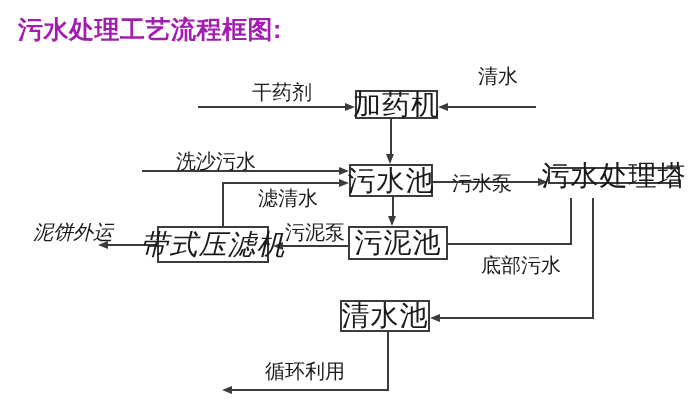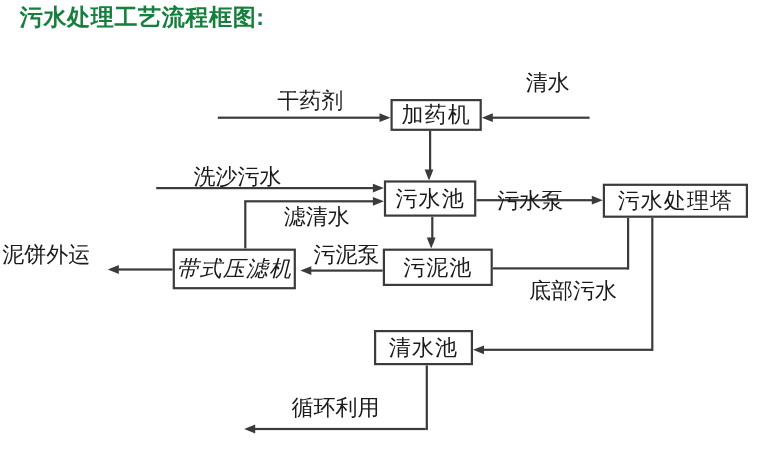--- a/index.html
+++ b/index.html
@@ -10,36 +10,36 @@
   html,body{margin:0;padding:0;background:var(--bg);}
   .page{
     position:relative;
     width:700px;height:420px;
     background:var(--bg);
     font-family:"Liberation Sans", sans-serif;
     overflow:hidden;
   }
   .title{
     position:absolute;
-    left:18px;top:2px;
-    font-size:21px;
+    left:18px;top:13px;
+    font-size:25px;
     font-weight:bold;
-    color:#15803d;
+    color:#a21caf;
     letter-spacing:0.5px;
     white-space:nowrap;
   }
   .box{
     position:absolute;
     box-sizing:border-box;
     border:2px solid var(--line);
     background:var(--bg);
     display:flex;
     align-items:center;
     justify-content:center;
-    font-size:20px;
+    font-size:28px;
     color:var(--text);
     letter-spacing:1px;
     white-space:nowrap;
   }
   .edge-label{
     position:absolute;
     font-size:20px;
     color:var(--text);
     white-space:nowrap;
     line-height:20px;
@@ -89,35 +89,35 @@
       <div class="arrow left" style="left: 273px; top: 241.5px;"></div>
       <div class="arrow left" style="left: 98px; top: 240.5px;"></div>
       <div class="arrow left" style="left: 430px; top: 313.5px;"></div>
       <div class="arrow left" style="left: 222px; top: 385.5px;"></div>
       <div class="box" style="left: 355px; top: 90px; width: 83px; height: 29px;">
         <span>加药机</span>
       </div>
       <div class="box" style="left: 349px; top: 164px; width: 84px; height: 33px;">
         <span>污水池</span>
       </div>
-      <div class="box" style="left: 548px; top: 167px; width: 132px; height: 31px;">
+      <div class="box" style="left: 548px; top: 167px; width: 132px; height: 17px;">
         <span>污水处理塔</span>
       </div>
       <div class="box" style="left: 348px; top: 226px; width: 100px; height: 34px;">
         <span>污泥池</span>
       </div>
       <div class="box" style="left: 157px; top: 226px; width: 112px; height: 37px; font-style: italic;">
         <span>带式压滤机</span>
       </div>
       <div class="box" style="left: 340px; top: 300px; width: 90px; height: 32px;">
         <span>清水池</span>
       </div>
       <div class="edge-label" style="left: 252px; top: 82px; text-align: right;">干药剂</div>
       <div class="edge-label" style="left: 478px; top: 66px;">清水</div>
       <div class="edge-label" style="left: 176px; top: 151px;">洗沙污水</div>
       <div class="edge-label" style="left: 452px; top: 149px; margin-top: 24px;">污水泵</div>
       <div class="edge-label" style="left: 258px; top: 188px;">滤清水</div>
       <div class="edge-label" style="left: 285px; top: 222px;">污泥泵</div>
       <div class="edge-label" style="left: 481px; top: 220px; margin-top: 35px;">底部污水</div>
-      <div class="edge-label" style="left: 2px; top: 222px;">泥饼外运</div>
+      <div class="edge-label" style="left: 33px; top: 222px; font-style: italic;">泥饼外运</div>
       <div class="edge-label" style="left: 265px; top: 361px;">循环利用</div>
     </div>
 </div>
 
 </body></html>

